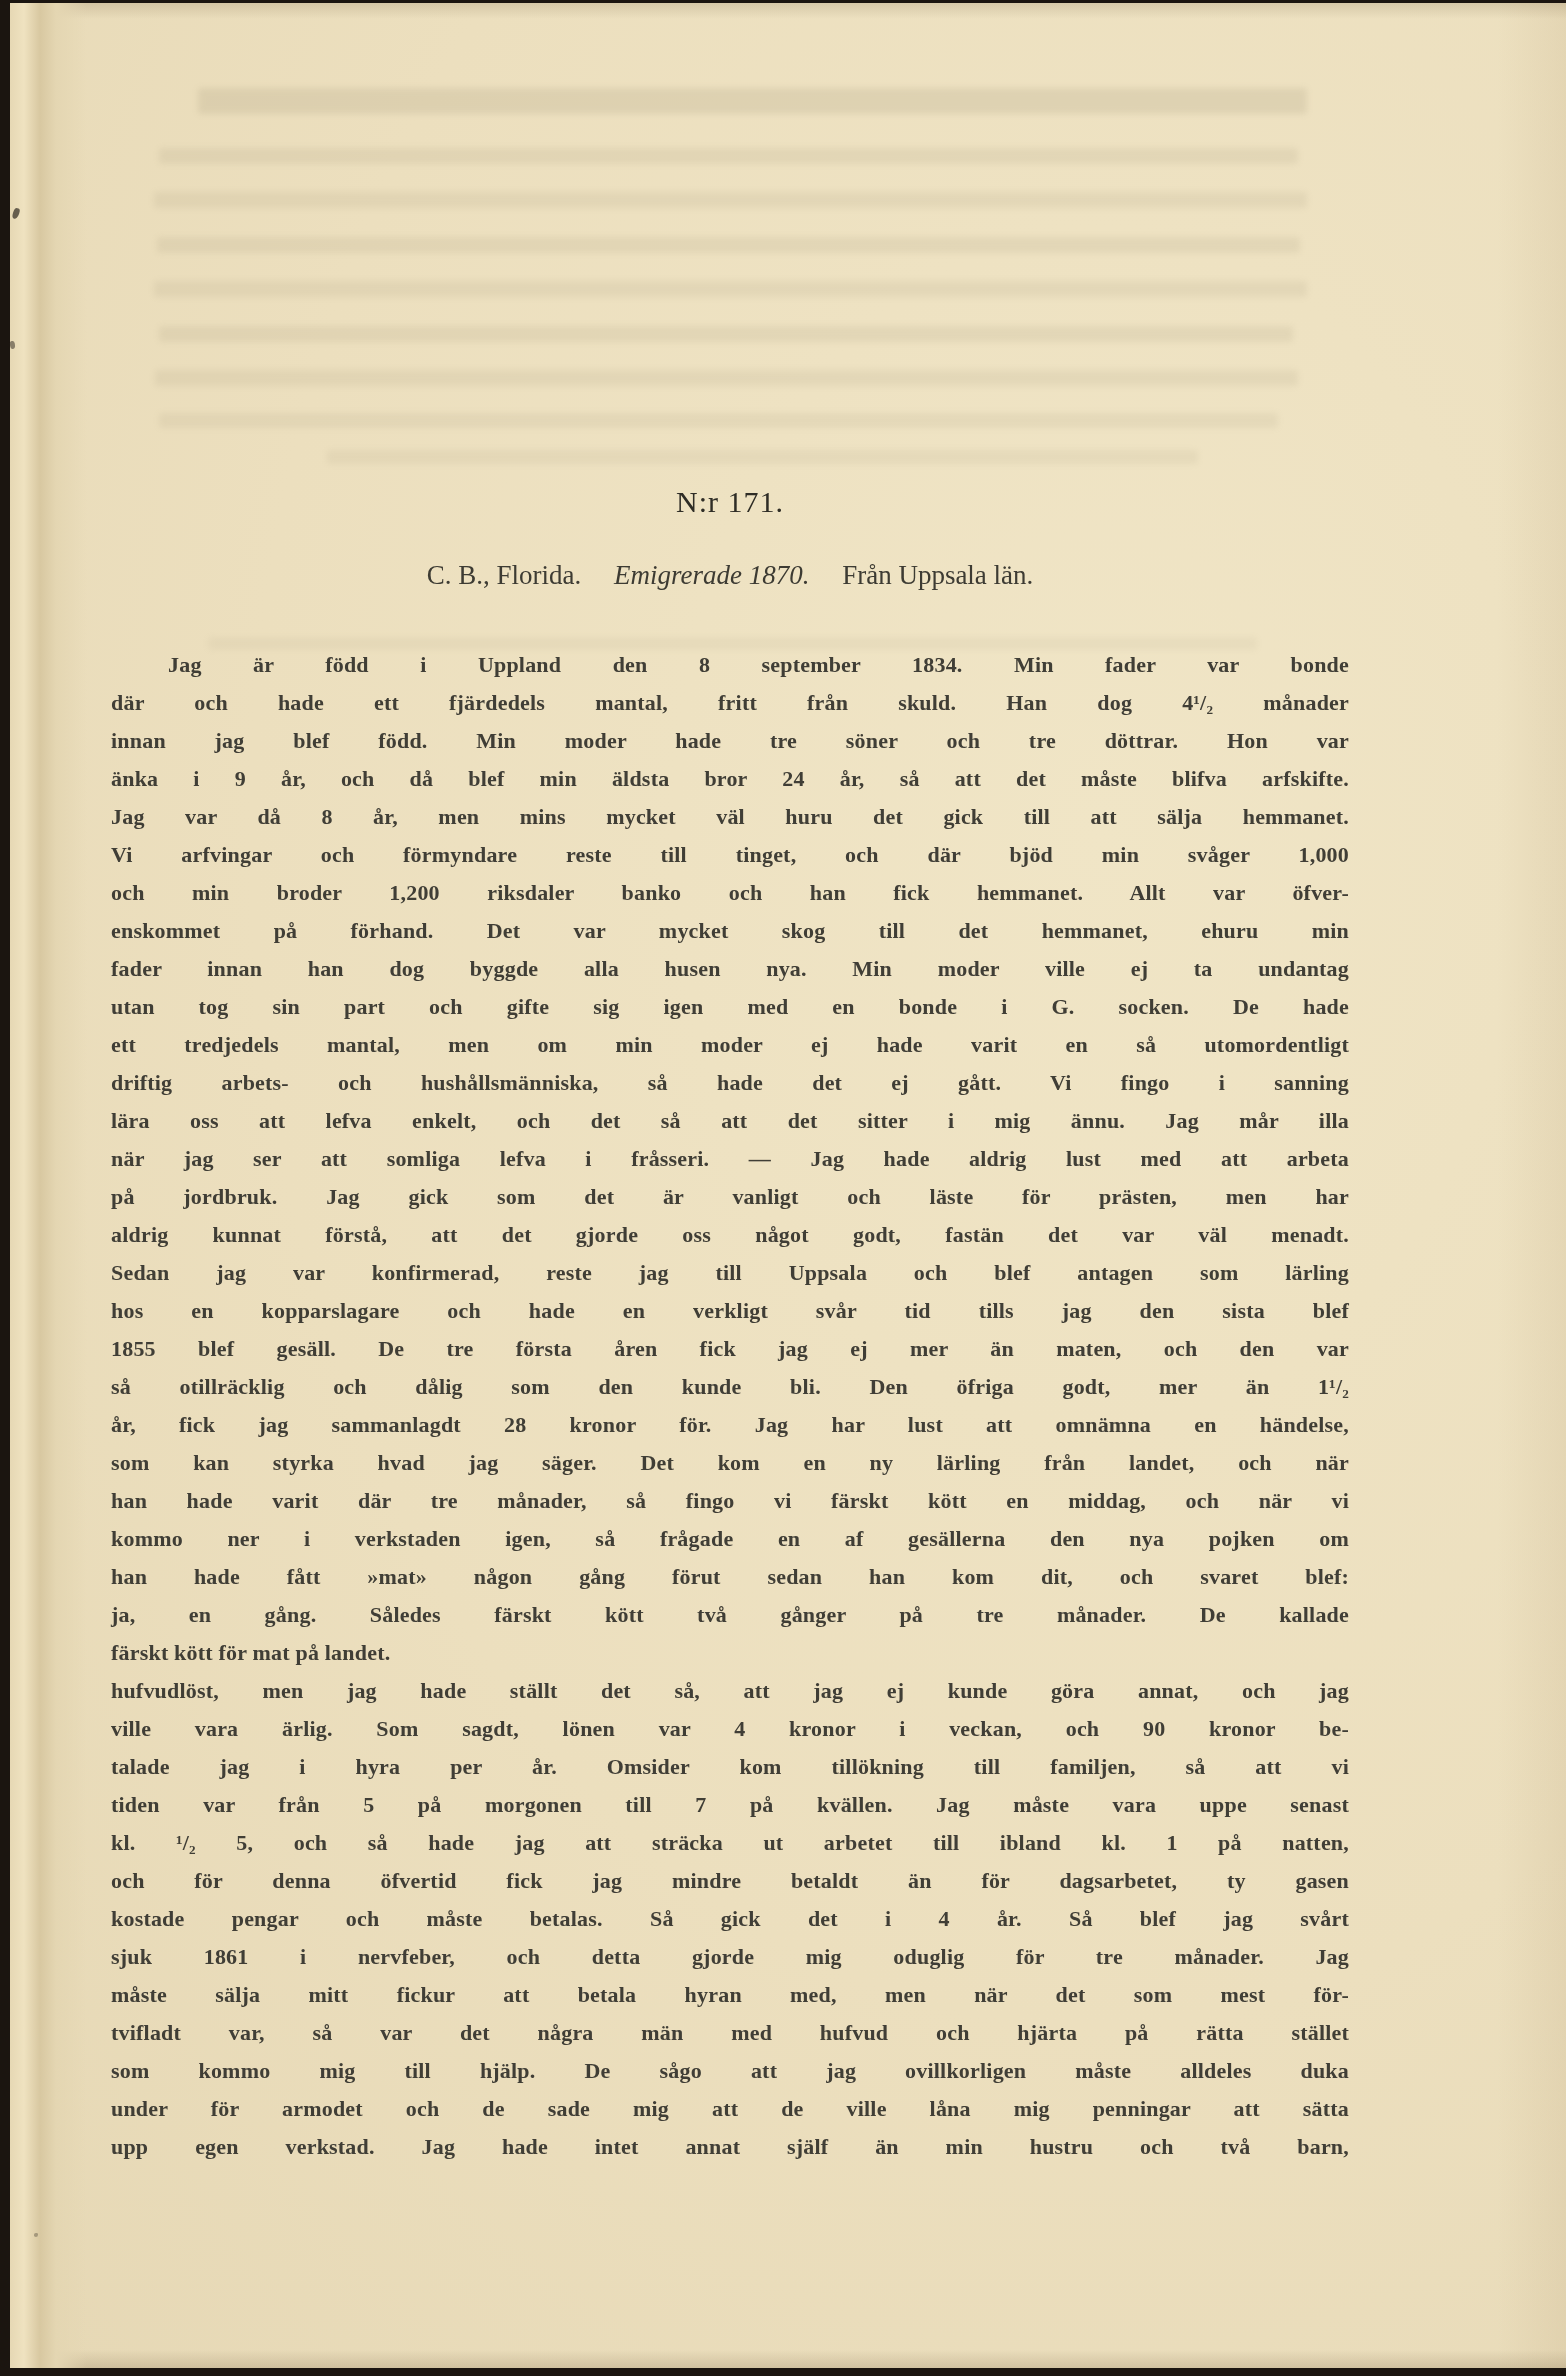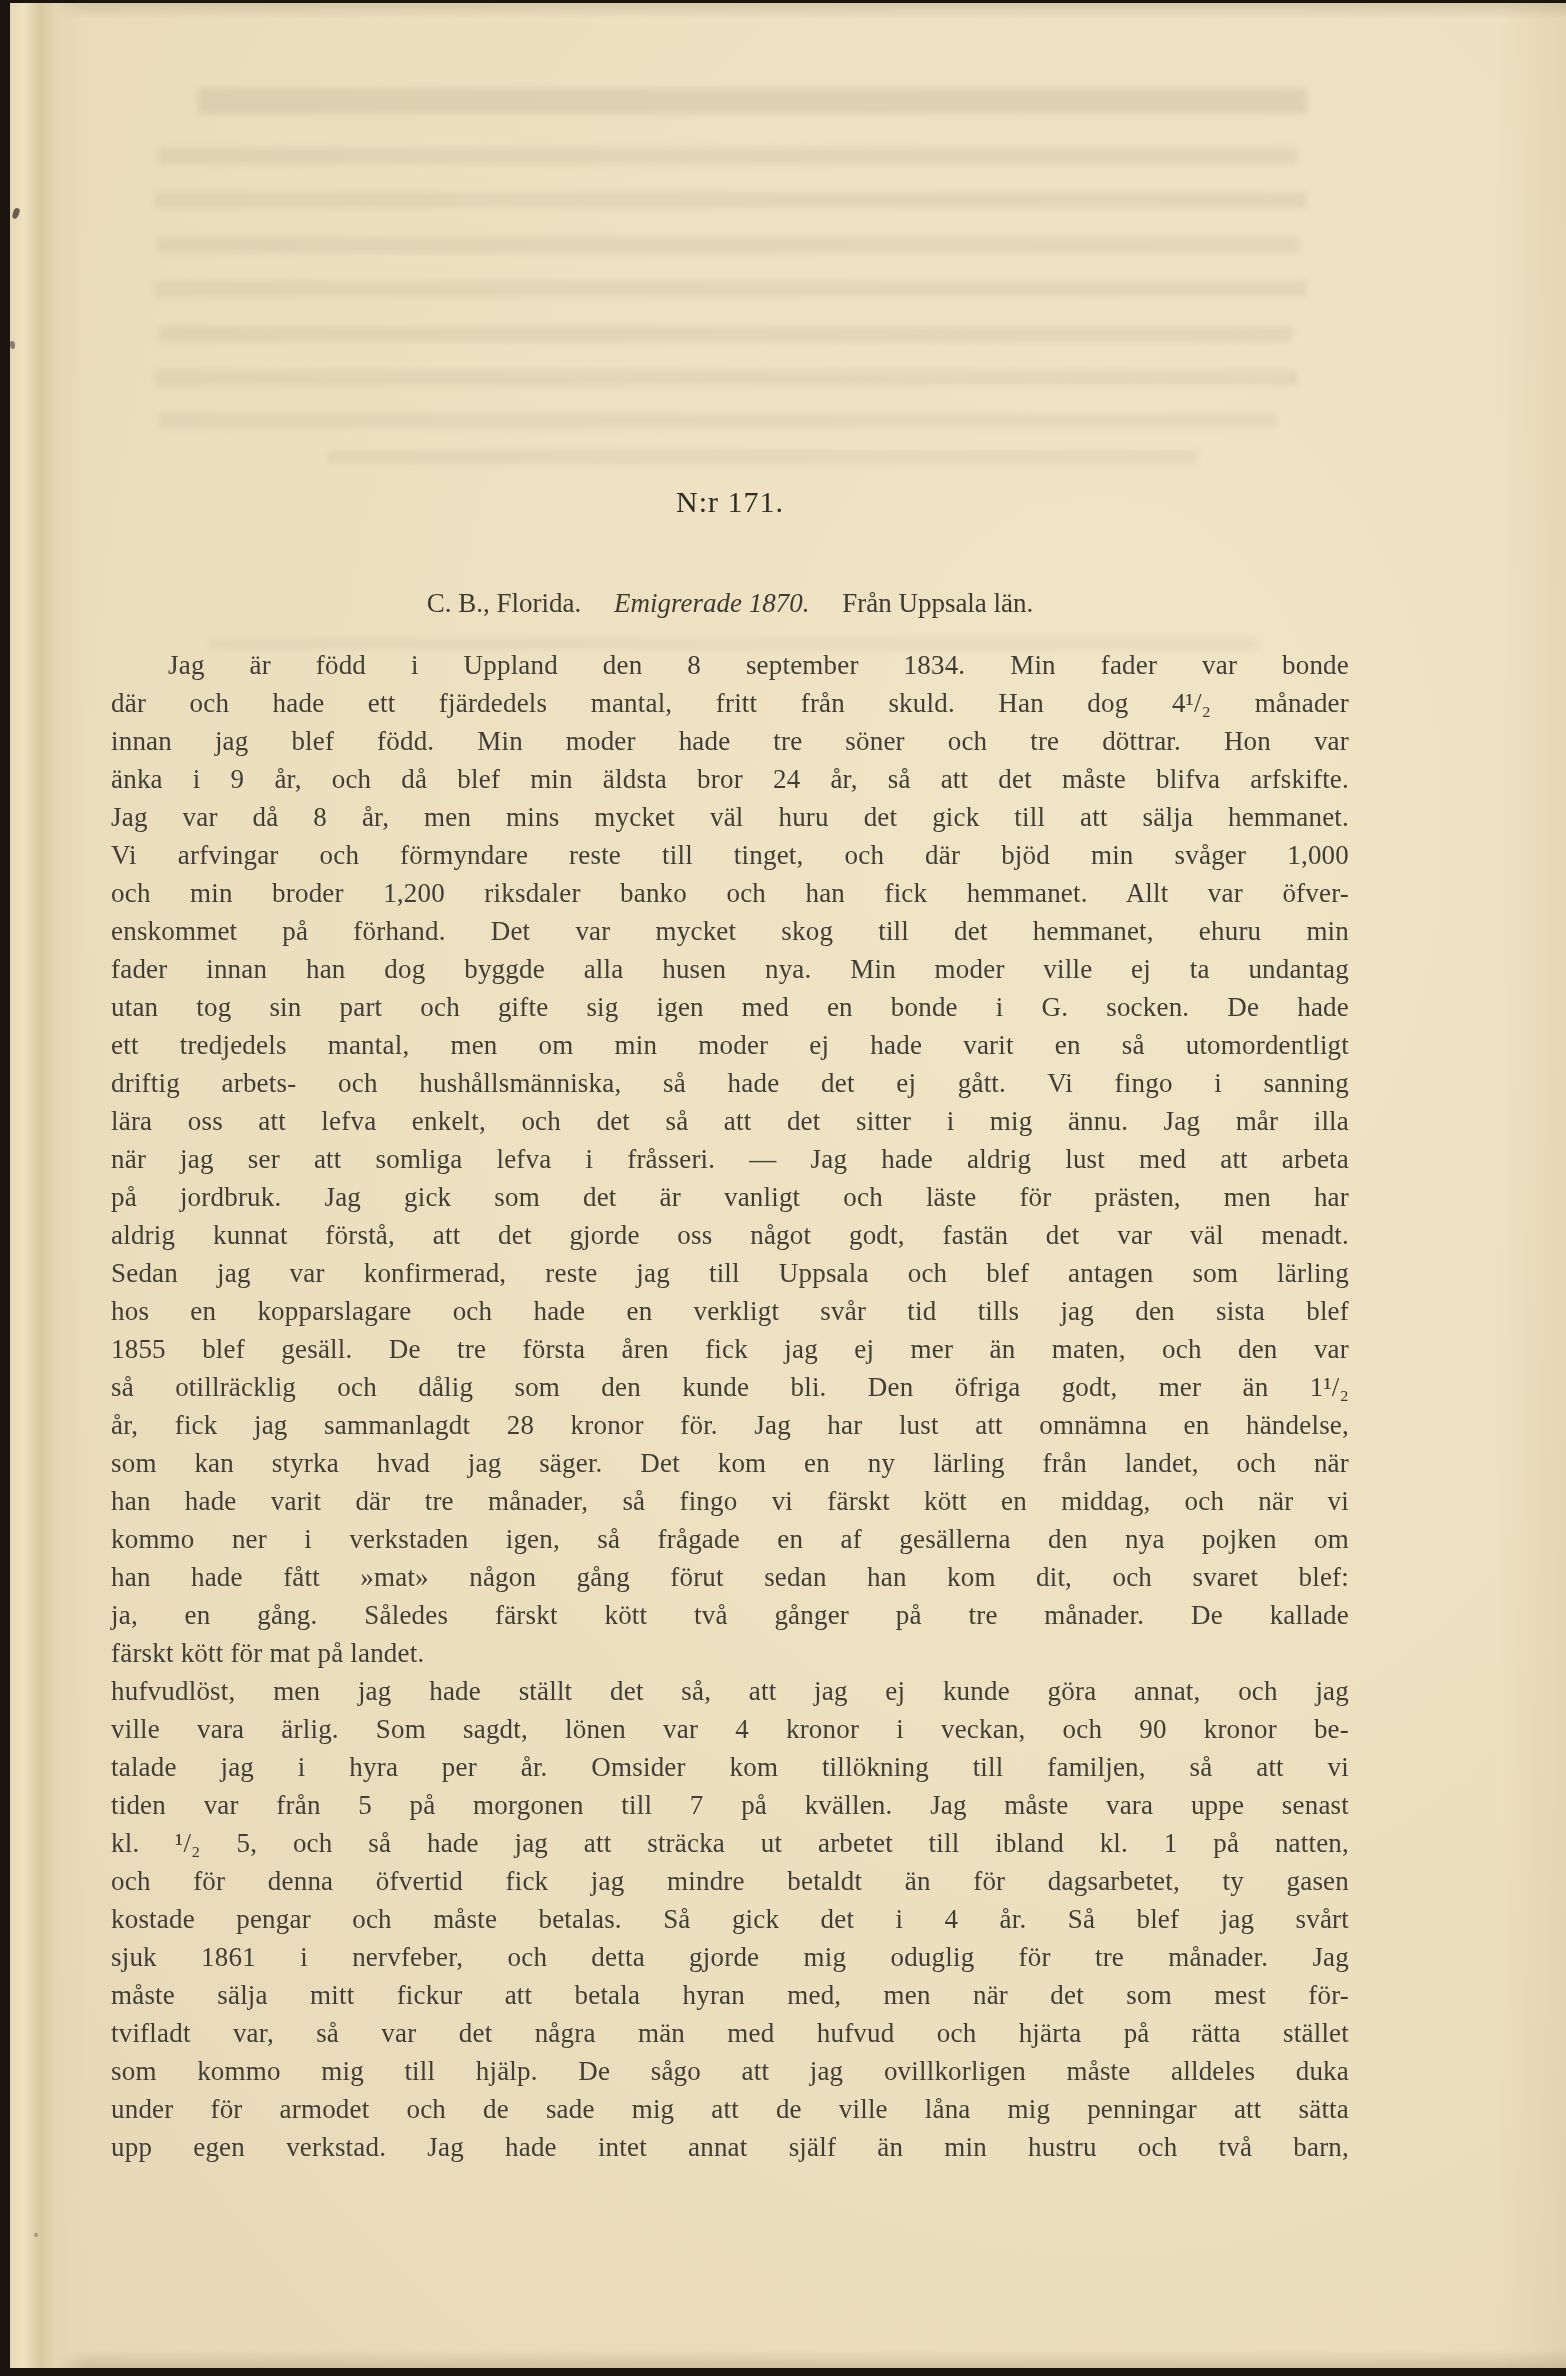--- a/index.html
+++ b/index.html
@@ -38,35 +38,36 @@
     position:absolute;
     top:482px;left:101px;width:1238px;
     text-align:center;
     font-size:30px;
     font-weight:normal;
     letter-spacing:1px;
     color:#2f2d26;
   }
   .titleline{
     position:absolute;
-    top:585px;left:101px;width:1238px;
+    top:557px;left:101px;width:1238px;
     text-align:center;
     font-size:27px;
     color:#3d3b33;
     white-space:nowrap;
   }
   .titleline .seg{display:inline-block;}
   .titleline .seg.mid{margin:0 26px;font-style:italic;}
   .bodytext{
     position:absolute;
     top:643px;left:101px;width:1238px;
-    font-size:27px;
+    font-size:22px;
     line-height:38px;
     color:#403e36;
     letter-spacing:0.2px;
+    font-weight:bold;
   }
   .line{
     text-align:justify;
     text-align-last:justify;
     height:38px;
     white-space:nowrap;
   }
   .line.indent{ text-indent:57px; }
   .line.noj{ text-align:left; text-align-last:left; }
 </style>

